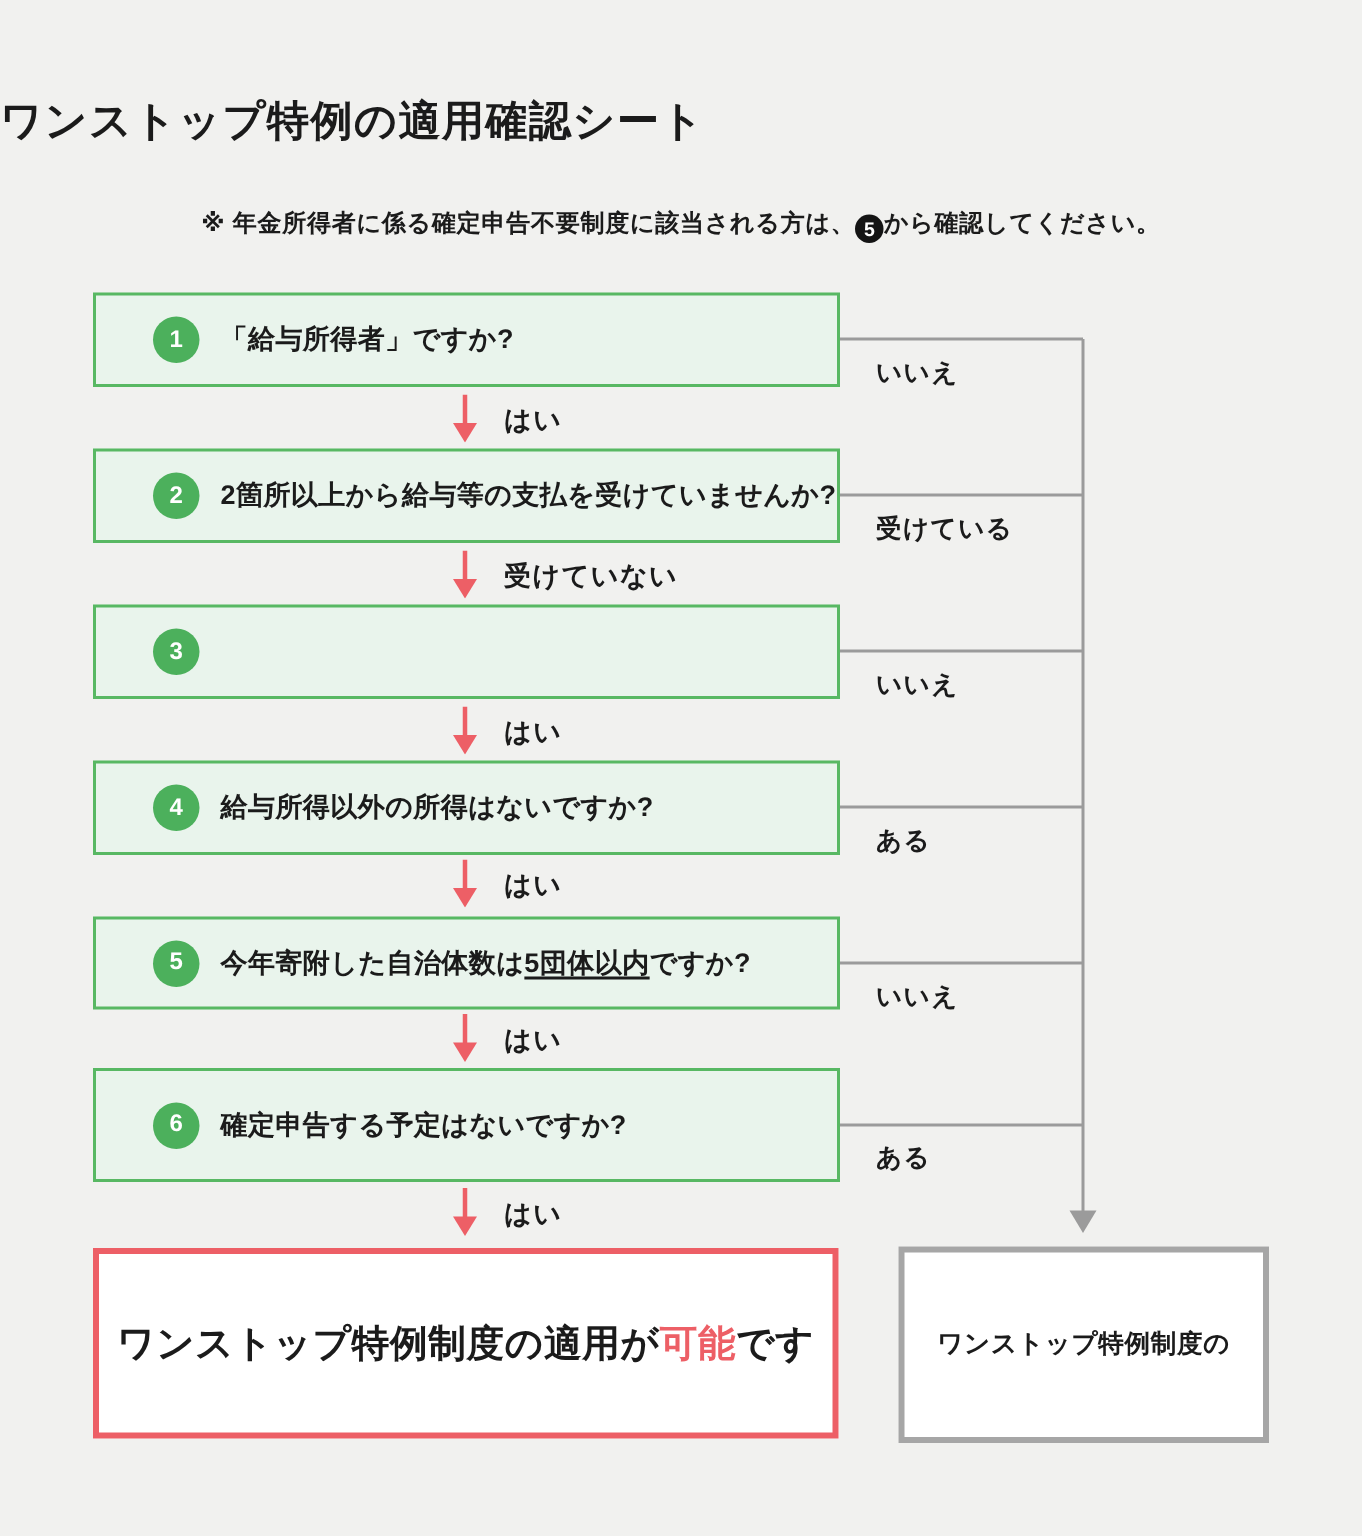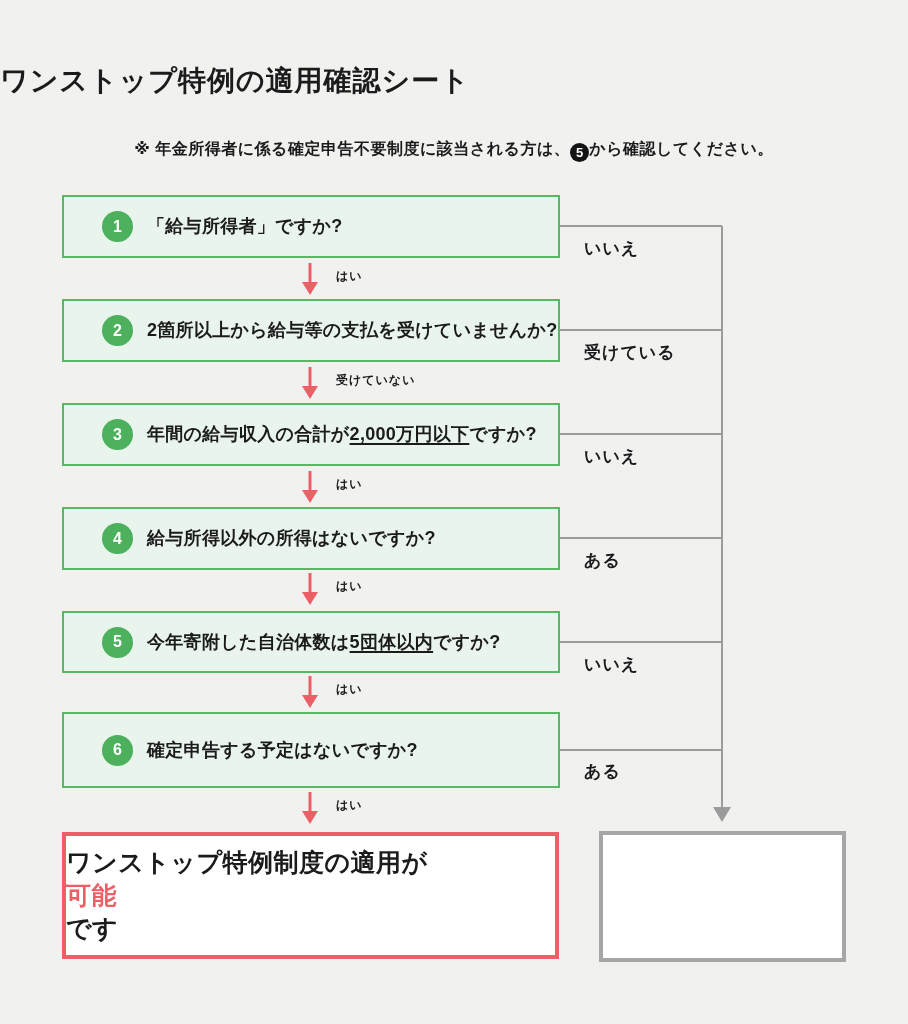--- a/index.html
+++ b/index.html
@@ -43,41 +43,41 @@
   .qtext{font-size:18px;font-weight:700;letter-spacing:.3px;line-height:1.25}
   .qtext .ul{text-decoration:underline;text-underline-offset:3px;text-decoration-thickness:1.5px}
   .qnote{font-size:13px;font-weight:600;margin-top:4px;letter-spacing:.2px}
   .qnote:empty{display:none}
   .s1{top:195px}.s2{top:299px}.s3{top:403px}.s4{top:507px}
   .s5{top:611px;height:62px}.s6{top:712px;height:76px}
 
   
   .down-arrow{position:absolute;left:301px;width:18px;height:32px}
   .a1{top:263px}.a2{top:367px}.a3{top:471px}.a4{top:573px}.a5{top:676px}.a6{top:792px}
-  .yes-label{position:absolute;left:336px;font-size:12px;font-weight:800;letter-spacing:1px}
+  .yes-label{position:absolute;left:336px;font-size:18px;font-weight:800;letter-spacing:1px}
   .y1{top:268px}.y2{top:372px}.y3{top:476px}.y4{top:578px}.y5{top:681px}.y6{top:797px}
 
   
   .hline{position:absolute;left:560px;width:162px;height:2px;background:var(--gray-line)}
   .h1{top:225px}.h2{top:329px}.h3{top:433px}.h4{top:537px}.h5{top:641px}.h6{top:749px}
   .vline{position:absolute;left:721px;top:226px;width:2px;height:582px;background:var(--gray-line)}
   .varrowhead{
     position:absolute;left:713px;top:807px;width:0;height:0;
     border-left:9px solid transparent;border-right:9px solid transparent;
     border-top:15px solid var(--gray-line);
   }
   .no-label{position:absolute;left:584px;font-size:17px;font-weight:800;letter-spacing:1px}
   .n1{top:237px}.n2{top:341px}.n3{top:445px}.n4{top:549px}.n5{top:653px}.n6{top:760px}
 
   
   .result-ok{
     position:absolute;left:62px;top:832px;width:497px;height:127px;
     background:var(--white);border:4px solid var(--red);
-    display:flex;justify-content:center;
-    font-size:25px;font-weight:800;letter-spacing:.5px;flex-direction:column;
+    display:flex;align-items:center;justify-content:center;
+    font-size:25px;font-weight:800;letter-spacing:.5px;
   }
   .result-ok .hl{color:var(--red)}
   .result-ng{
     position:absolute;left:599px;top:831px;width:247px;height:131px;
     background:var(--white);border:4px solid var(--gray-border);
     display:flex;flex-direction:column;align-items:center;justify-content:center;
     font-size:17px;font-weight:800;line-height:1.7;letter-spacing:.5px;text-align:center;
   }
 </style>
 </head>
@@ -102,24 +102,20 @@
   <div class="qbox s2">
     <span class="num">2</span>
     <div class="qtext">
       <span>2箇所以上から給与等の支払を受けていませんか?</span><span class="ul"></span><span></span>
       
     </div>
   </div>
 
   <div class="qbox s3">
     <span class="num">3</span>
-    <div class="qtext">
-      <span>年間の給与収入の合計が</span><span class="ul">2,000万円以下</span><span>ですか?</span>
-      
-    </div>
   </div>
 
   <div class="qbox s4">
     <span class="num">4</span>
     <div class="qtext">
       <span>給与所得以外の所得はないですか?</span><span class="ul"></span><span></span>
       
     </div>
   </div>
 
@@ -186,15 +182,16 @@
   <div class="no-label n5">いいえ</div>
   <div class="no-label n6">ある</div>
 
   <div class="result-ok">
     <span>ワンストップ特例制度の適用が</span>
       <span class="hl">可能</span>
       <span>です</span>
   </div>
 
   <div class="result-ng">
+    <div>ワンストップ特例制度の</div>
   </div>
 
 </div>
 
 </body></html>

